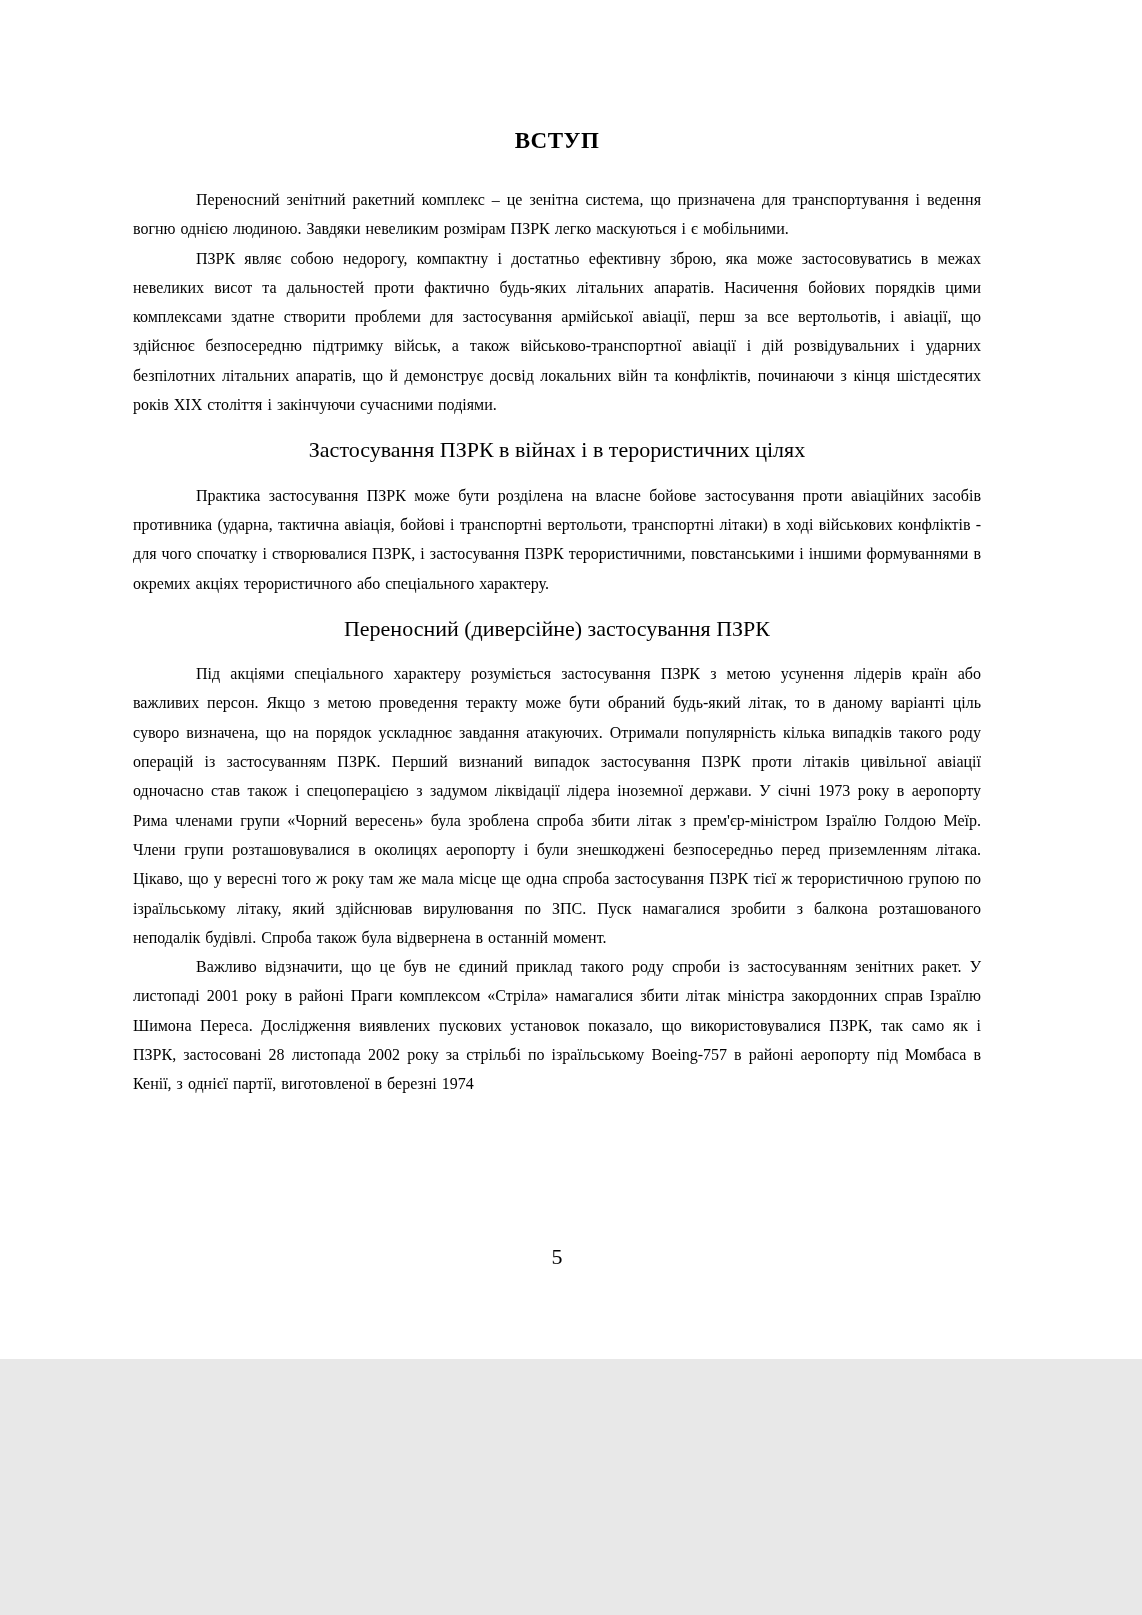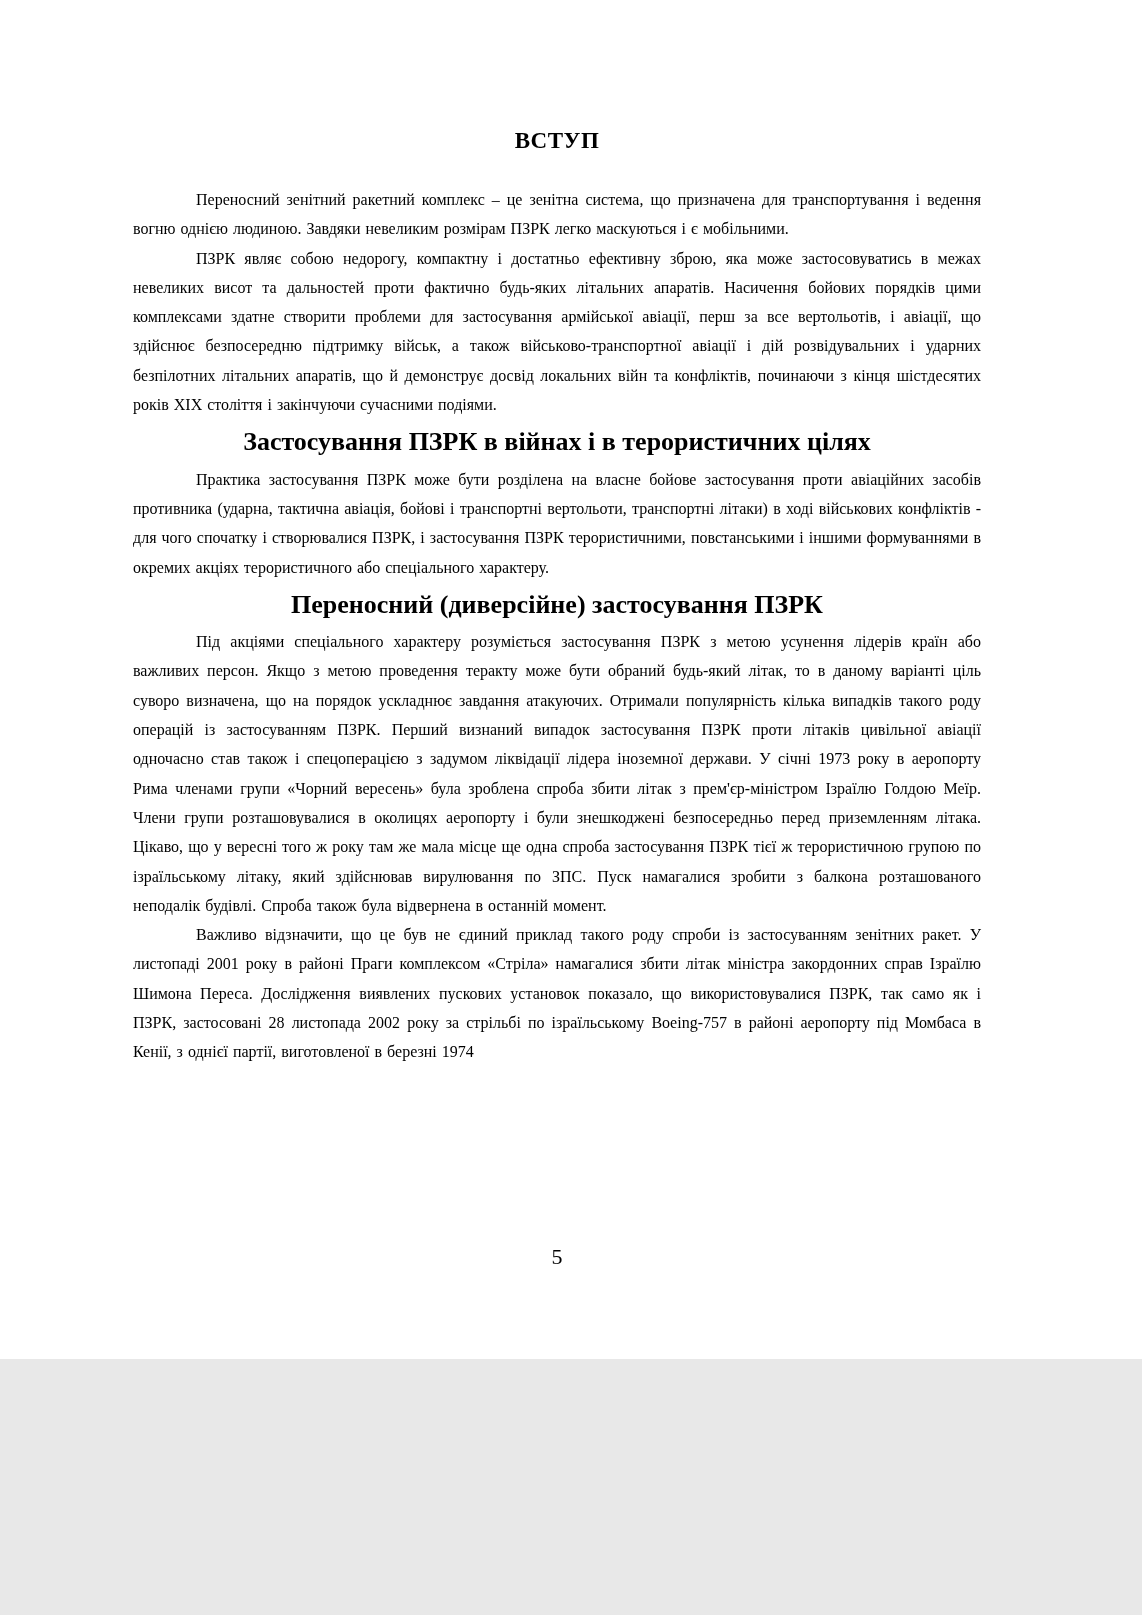--- a/index.html
+++ b/index.html
@@ -35,24 +35,24 @@
   }
   .doc-paragraph {
     margin: 0;
     font-size: 16px;
     line-height: 29.3px;
     text-align: justify;
     text-indent: 63px;
     word-spacing: 1px;
   }
   .doc-heading {
-    margin: 8px;
-    font-size: 26px;
+    margin: 16px;
+    font-size: 22px;
     line-height: 29.3px;
-    font-weight: bold;
+    font-weight: normal;
     text-align: center;
     text-indent: 0;
   }
   .page-number {
     position: absolute;
     bottom: 88px;
     left: 133px;
     width: 848px;
     text-align: center;
     font-size: 22px;

